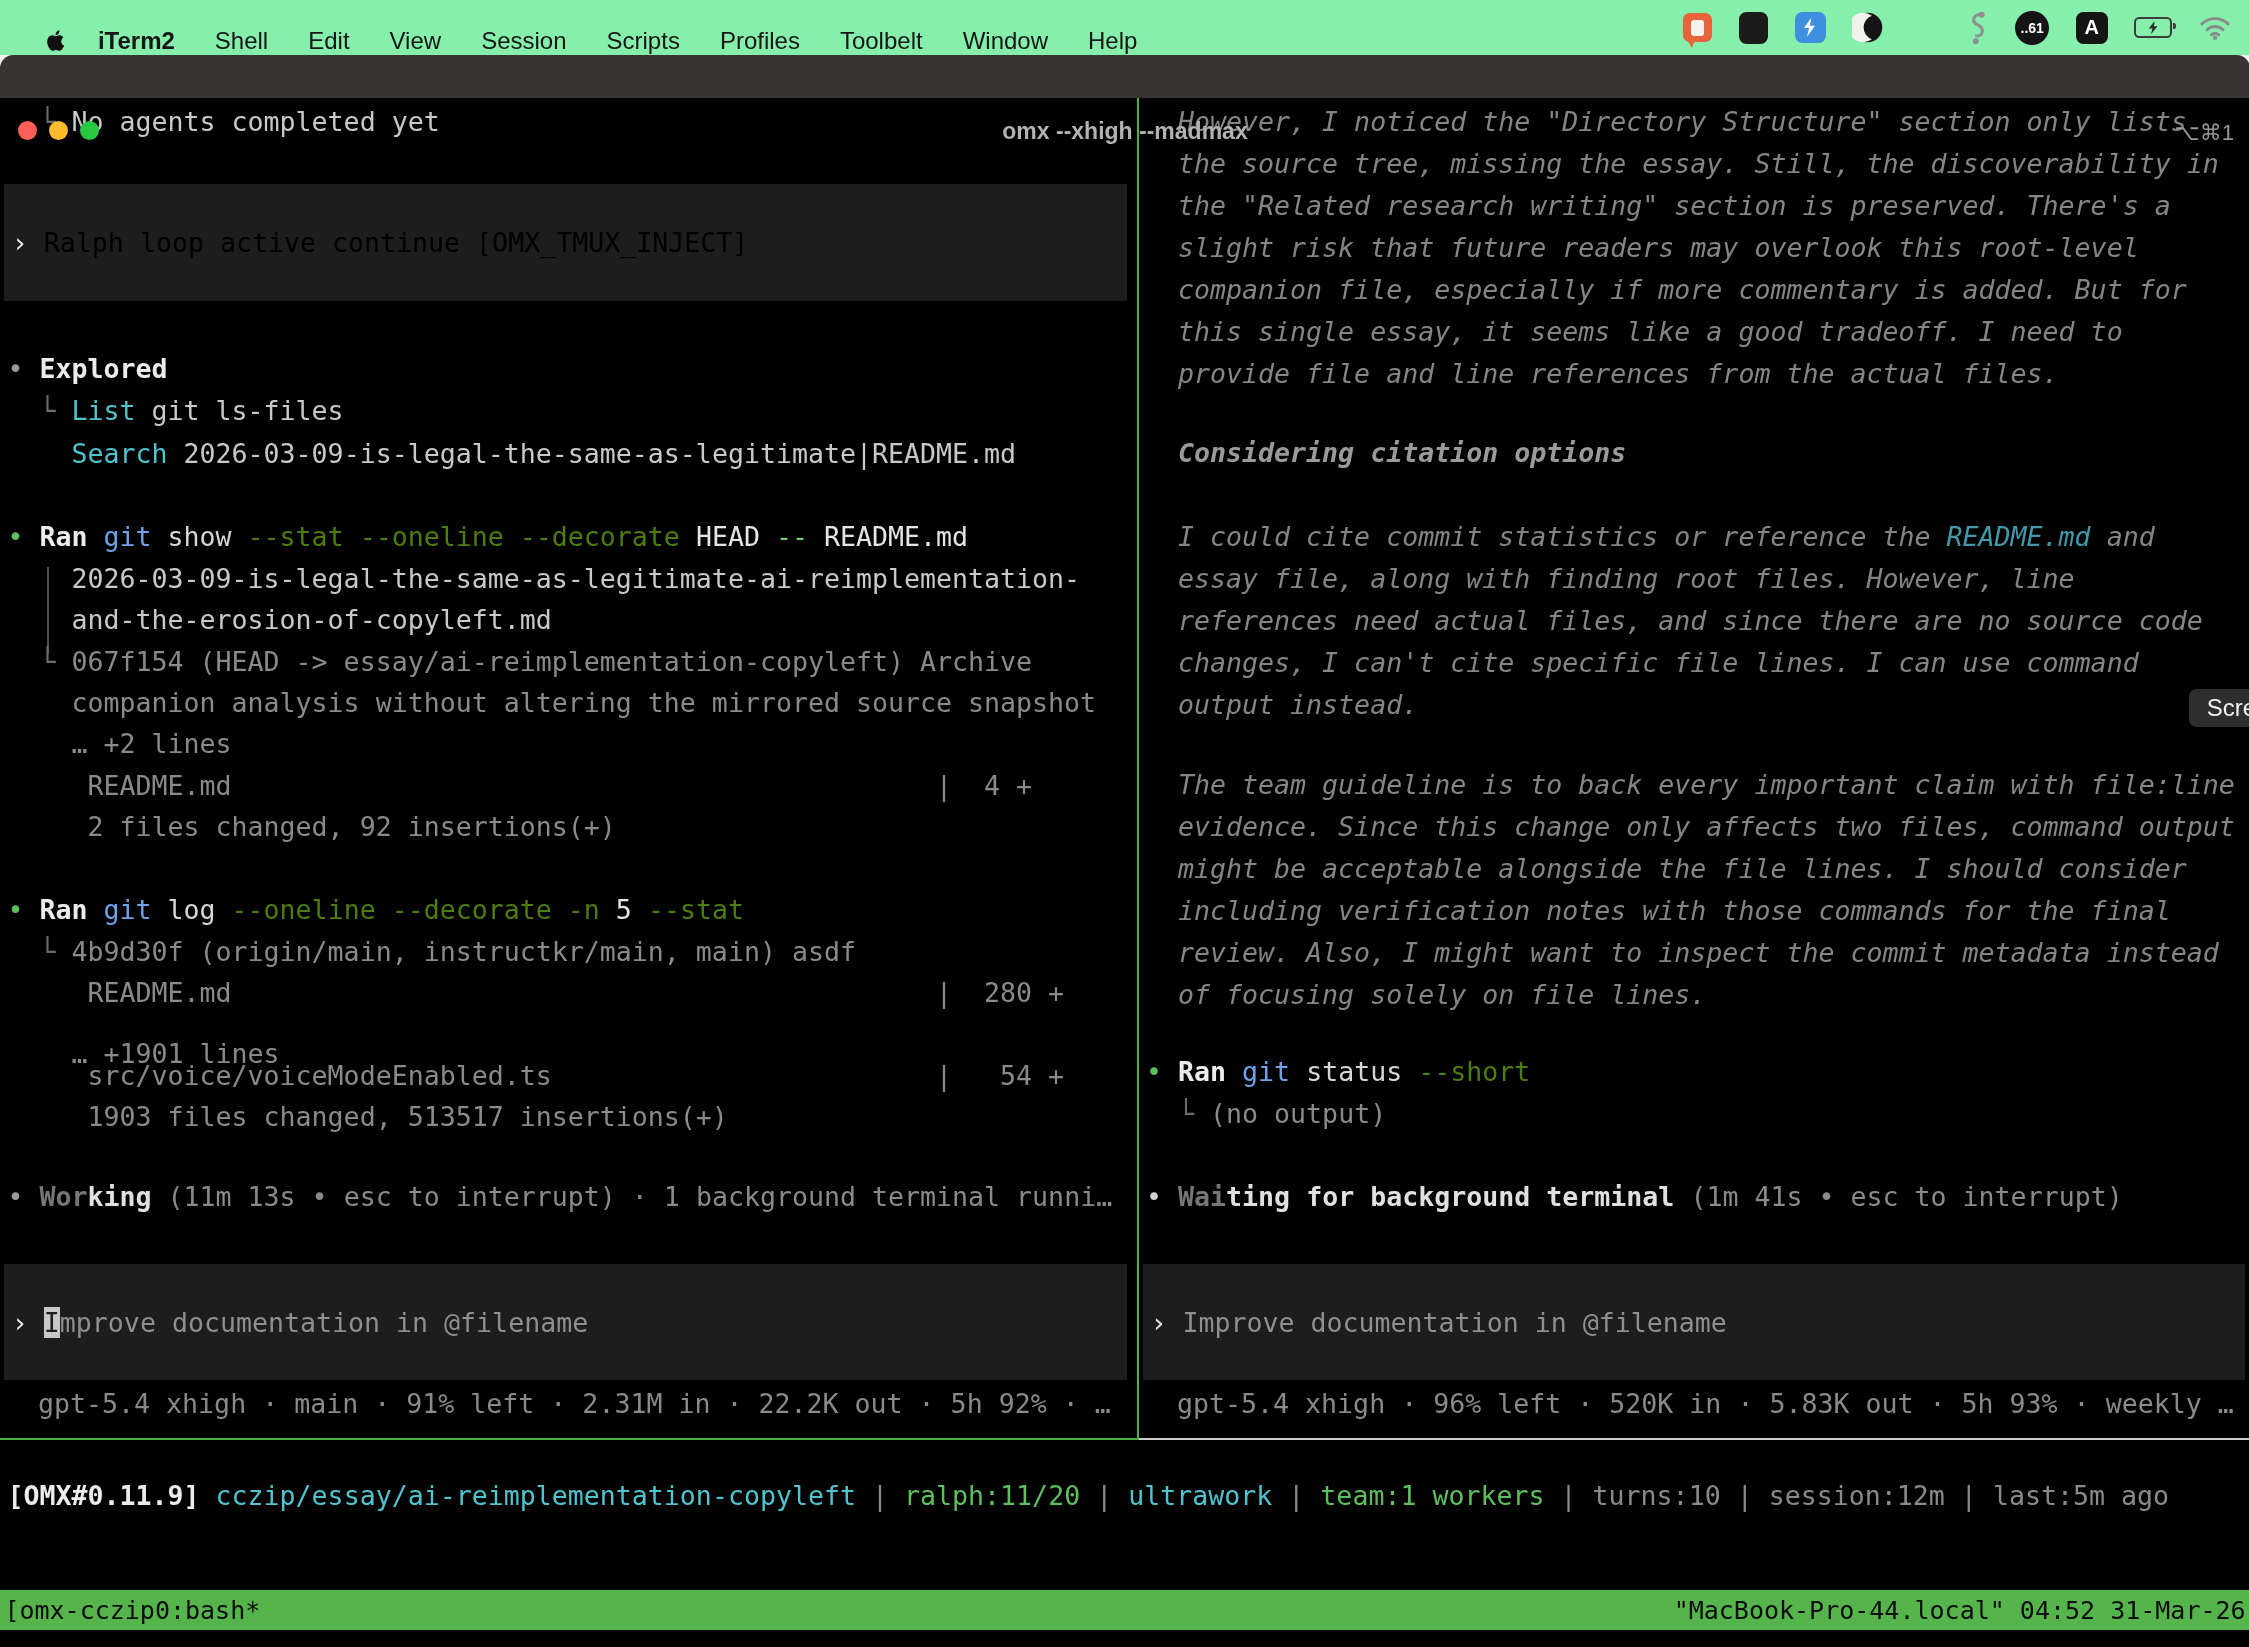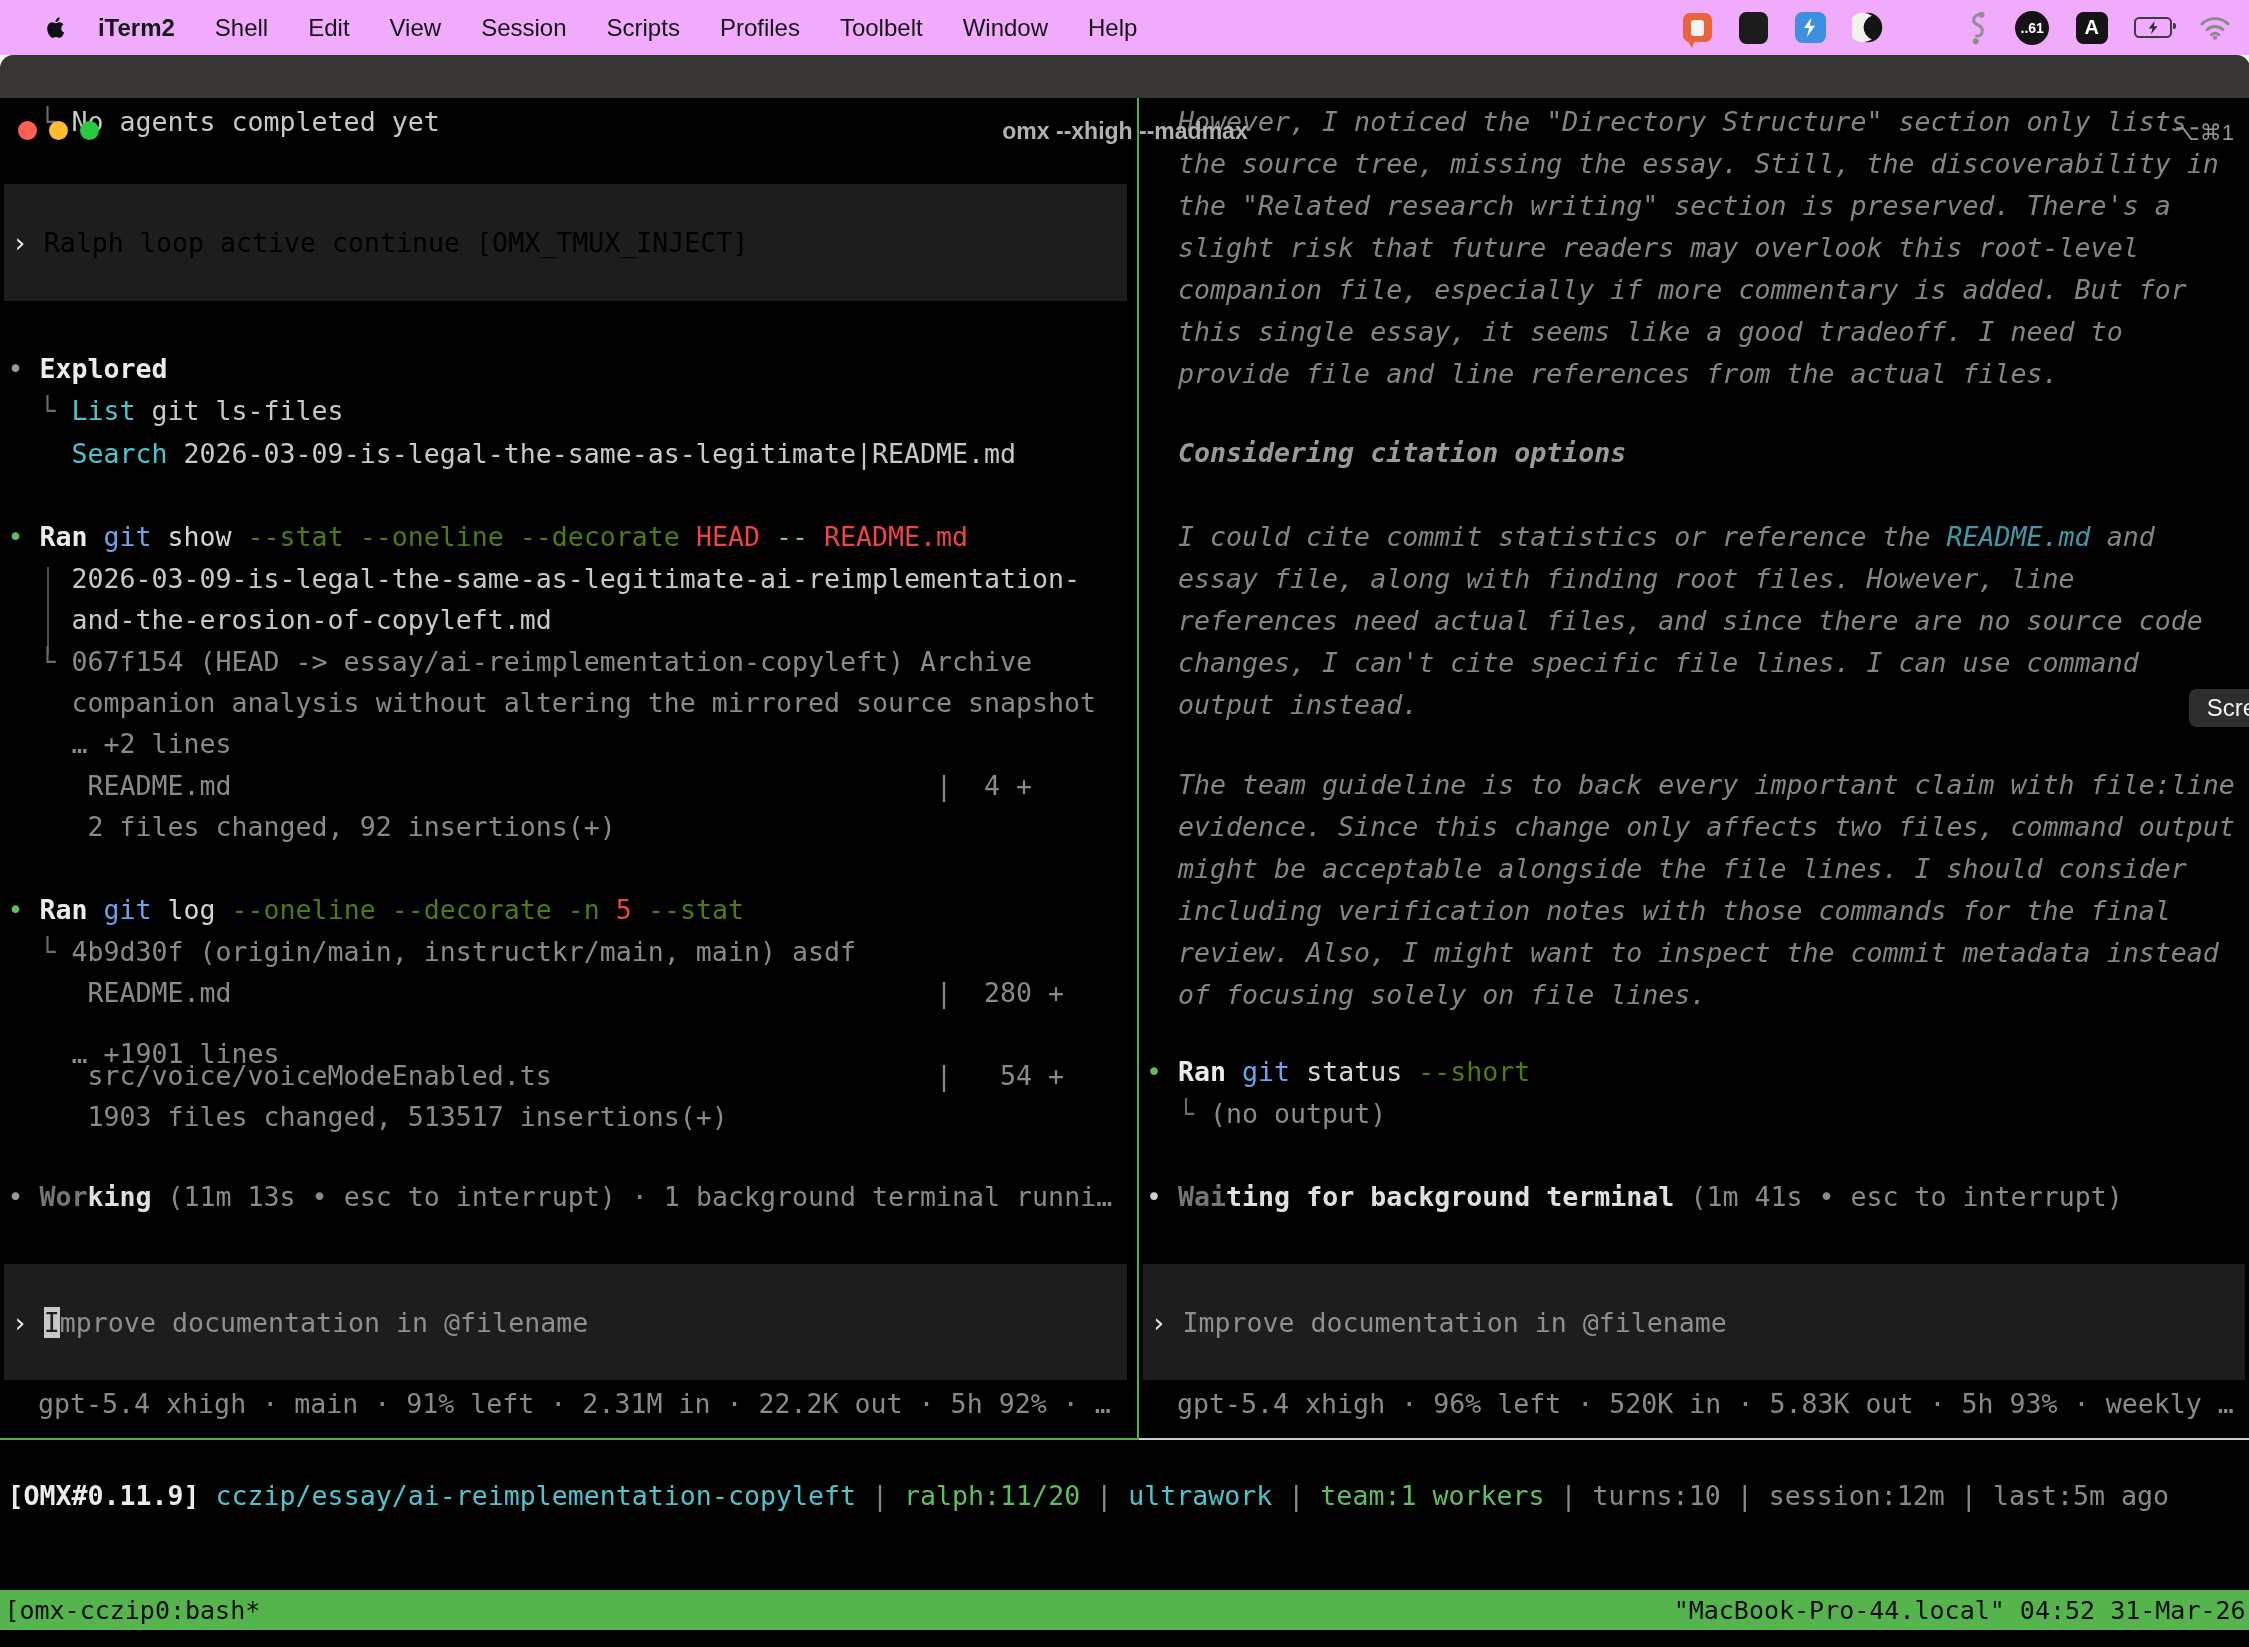--- a/index.html
+++ b/index.html
@@ -1,21 +1,21 @@
 <!DOCTYPE html>
 <html style="font-size:11.8px"><head>
 <meta charset="utf-8">
 <style>
   html,body{margin:0;padding:0;background:#000;}
   body{width:2250px;height:1648px;position:relative;overflow:hidden;
        font-family:"DejaVu Sans Mono",monospace;}
 
   
-  .menubar{position:absolute;left:0;top:0;width:2250px;height:55px;background:#f0abfc;
-           display:flex;align-items:center;color:#161616;font-family:"Liberation Sans",sans-serif;
+  .menubar{position:absolute;left:0;top:0;width:2250px;height:55px;background:#86efac;
+           display:flex;align-items:flex-end;color:#161616;font-family:"Liberation Sans",sans-serif;
            font-size:24px;z-index:5;}
   .menubar .apple{width:29.5px;height:29.5px;margin-left:41px;margin-right:7.4px;display:flex;align-items:center;justify-content:center;}
   .menubar .mitem{padding:0 20px;white-space:nowrap;}
   .menubar .mitem.app{font-weight:bold;}
   .statusicons{position:absolute;right:19px;top:0;height:55px;display:flex;align-items:center;gap:26.6px;}
   .sicon{display:flex;align-items:center;justify-content:center;}
   .chaticon{width:29.5px;height:29.5px;background:#e8643c;border-radius:6.6px;position:relative;display:flex;align-items:center;justify-content:center;}
   .chaticon .inner{width:13.3px;height:16px;background:#f6f4ef;border-radius:3px;}
   .chaticon .tail{position:absolute;left:4.4px;bottom:-5.9px;width:0;height:0;border-left:5.9px solid transparent;border-right:3px solid transparent;border-top:8.9px solid #e8643c;}
   .kbicon{width:29.5px;height:32px;background:#1b1b1b;border-radius:7.4px;display:grid;grid-template-columns:repeat(3,4.4px);grid-template-rows:repeat(4,4.4px);gap:2.2px;align-content:center;justify-content:center;}
@@ -40,21 +40,21 @@
 
   
   .ln{position:absolute;font-size:26.6px;line-height:42px;white-space:pre;color:#c9c9c9;}
   .c-dim{color:#8a8a8a;}
   .c-dimmer{color:#6c6c6c;}
   .c-bold{color:#ececec;font-weight:bold;}
   .c-cyan{color:#4fc4cf;}
   .c-blue{color:#6ea3ec;}
   .c-red{color:#4d7c0f;}
   .c-green{color:#5fbf5f;}
-  .c-lav{color:#ef4444;margin-top:9px;}
+  .c-lav{color:#e5e5e5;margin-top:9px;}
   .c-gdash{color:#7ec97e;}
   .c-sub{color:#d6d6d6;}
   .c-graybul{color:#9a9a9a;}
   .c-lightbul{color:#d0d0d0;}
   .shim-dim{color:#767676;font-weight:bold;}
   .shim-bright{color:#e0e0e0;font-weight:bold;}
   .it{font-style:italic;color:#858585;}
   .it-teal{font-style:italic;color:#3f99a8;}
   .it-head{font-style:italic;font-weight:bold;color:#9a9a9a;}
 

